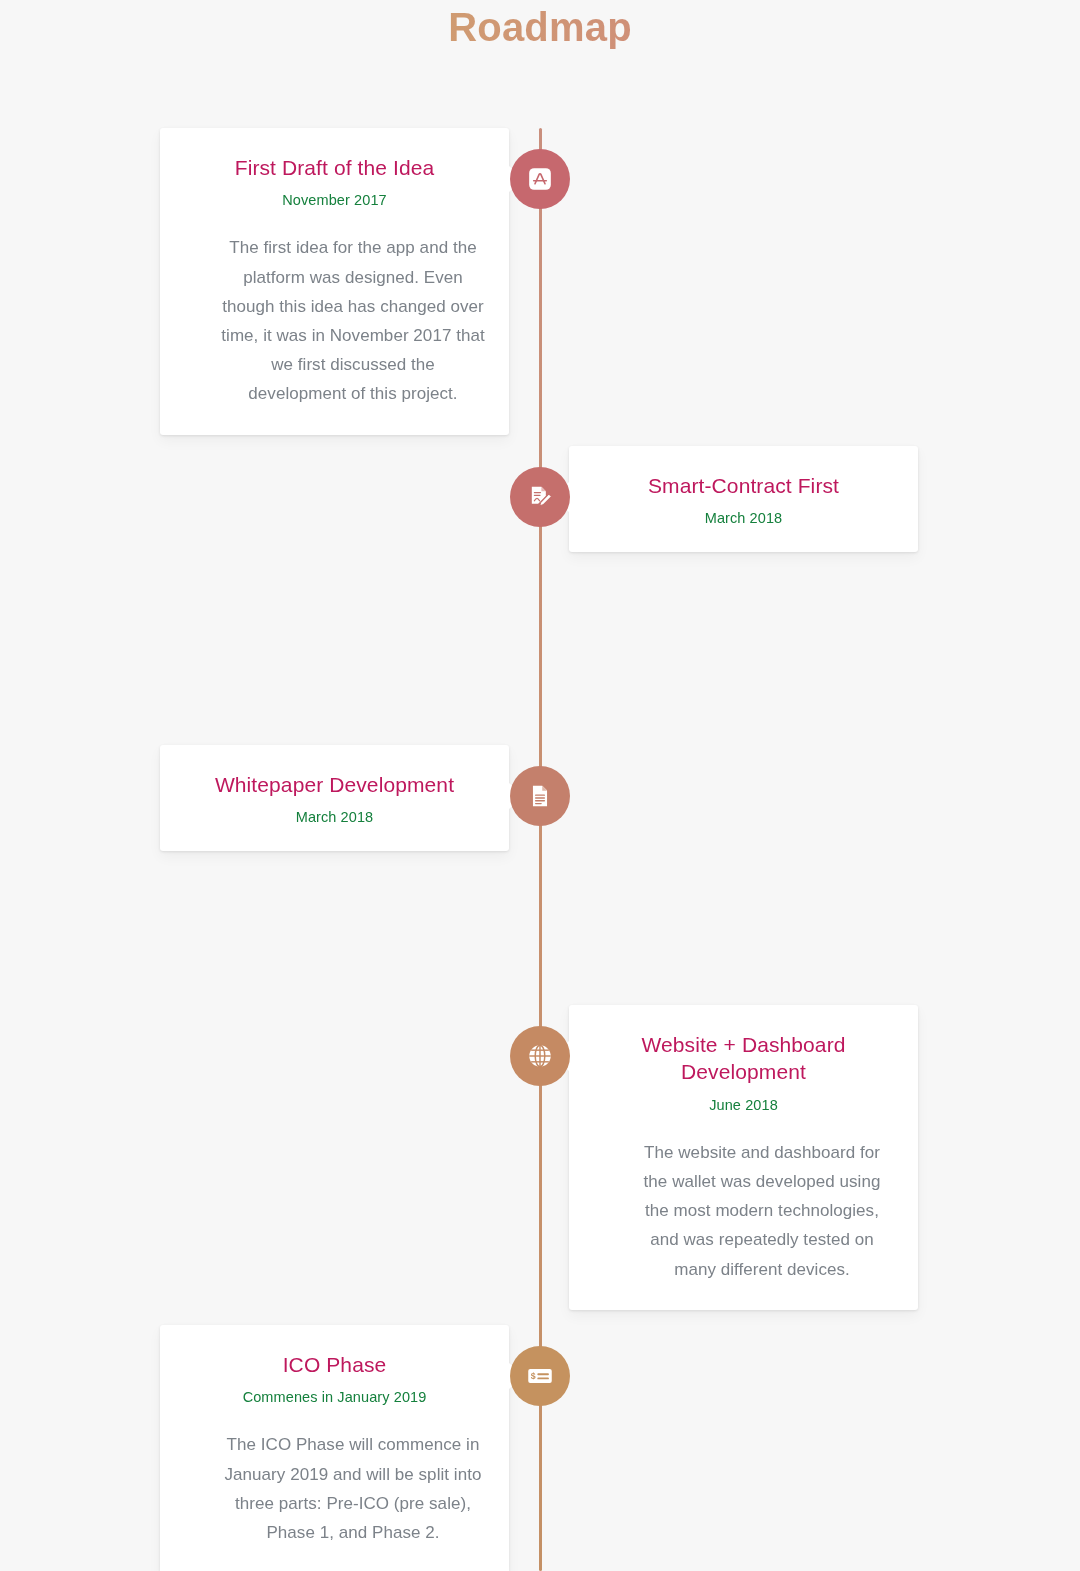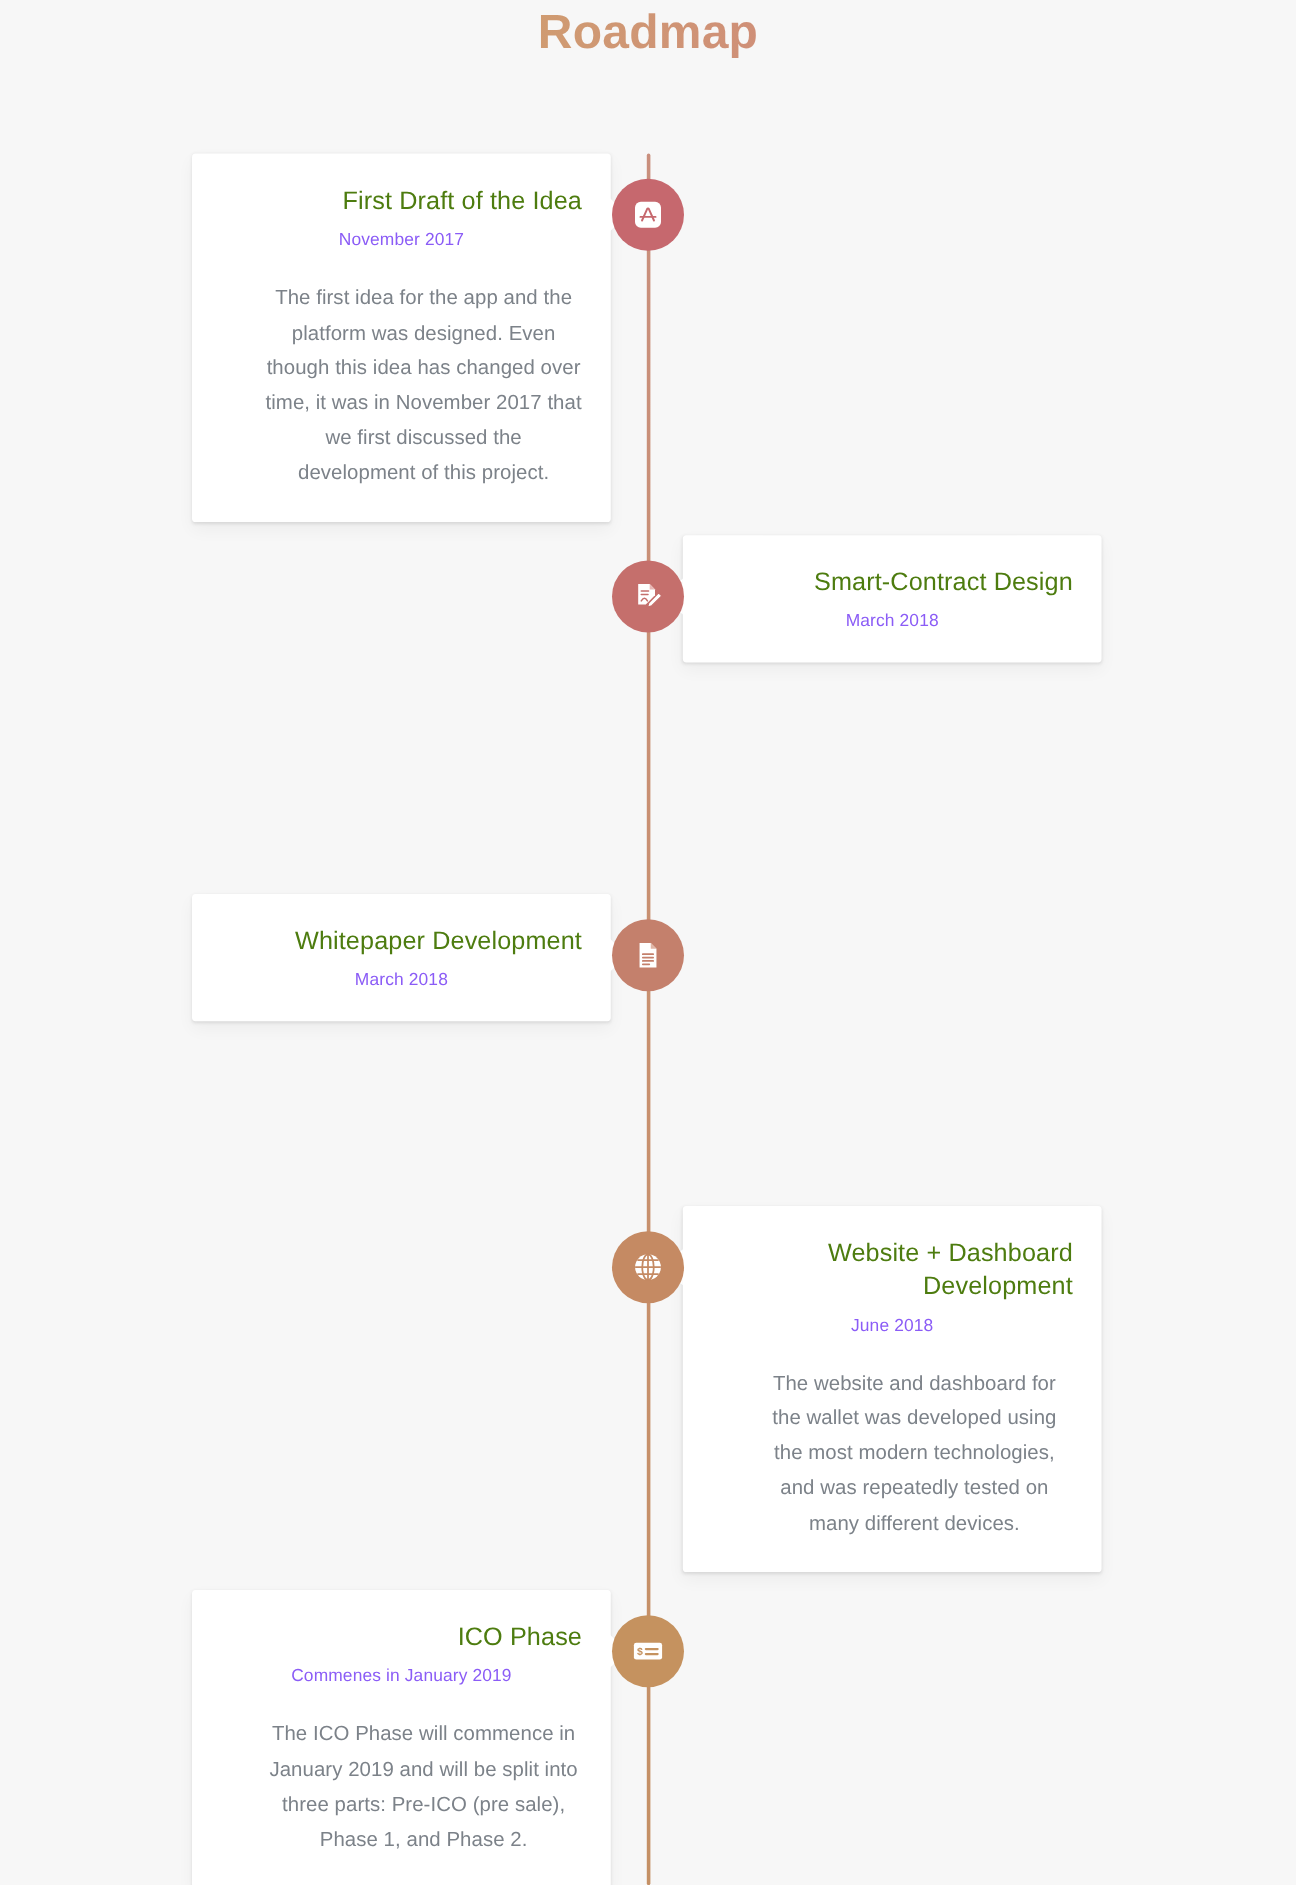--- a/index.html
+++ b/index.html
@@ -86,30 +86,29 @@
   .milestone.right .card-arrow {
     left: 553px;
     border-top: 15px solid transparent;
     border-bottom: 15px solid transparent;
     border-right: 16px solid #ffffff;
   }
 
   .card-title {
     font-size: 21px;
     font-weight: 400;
-    color: #4d7c0f;
+    color: #be185d;
     line-height: 1.3;
     letter-spacing: 0.1px;
-    text-align: right;
   }
 
   .card-date {
     font-size: 14.5px;
     font-weight: 400;
-    color: #8b5cf6;
+    color: #15803d;
     margin-top: 11px;
     letter-spacing: 0.1px;
   }
 
   .card-body {
     font-size: 17px;
     line-height: 1.72;
     color: #7c8289;
     margin-top: 25px;
     letter-spacing: 0.05px;
@@ -160,21 +159,21 @@
           <rect x="2" y="2" width="20" height="20" rx="4.5" fill="#ffffff"></rect>
           <path d="M7.4 16.4 L11.3 7.6 a0.8 0.8 0 0 1 1.4 0 L16.6 16.4" stroke="#c6686e" stroke-width="1.5" fill="none" stroke-linecap="round"></path>
           <line x1="6.2" y1="13.6" x2="17.8" y2="13.6" stroke="#c6686e" stroke-width="1.5" stroke-linecap="round"></line>
         </svg>
       </span>
     </div>
   </div>
 
   <div class="milestone right m1">
     <div class="card">
-      <div class="card-title">Smart-Contract Design</div>
+      <div class="card-title">Smart-Contract First</div>
       <div class="card-date">March 2018</div>
     </div>
     <div class="card-arrow"></div>
     <div class="marker" style="background:#c56f6c;">
       <span>
         <svg width="28" height="28" viewBox="0 0 24 24">
           <path d="M5 3.2 h8.2 L17 7 v4.2 l-6.6 6.6 H5 Z" fill="#ffffff"></path>
           <path d="M13.2 3.2 v3.9 H17 Z" fill="#e8b7b5"></path>
           <line x1="7.2" y1="8.2" x2="12.4" y2="8.2" stroke="#c56f6c" stroke-width="1.1" stroke-linecap="round"></line>
           <line x1="7.2" y1="10.6" x2="12" y2="10.6" stroke="#c56f6c" stroke-width="1.1" stroke-linecap="round"></line>

